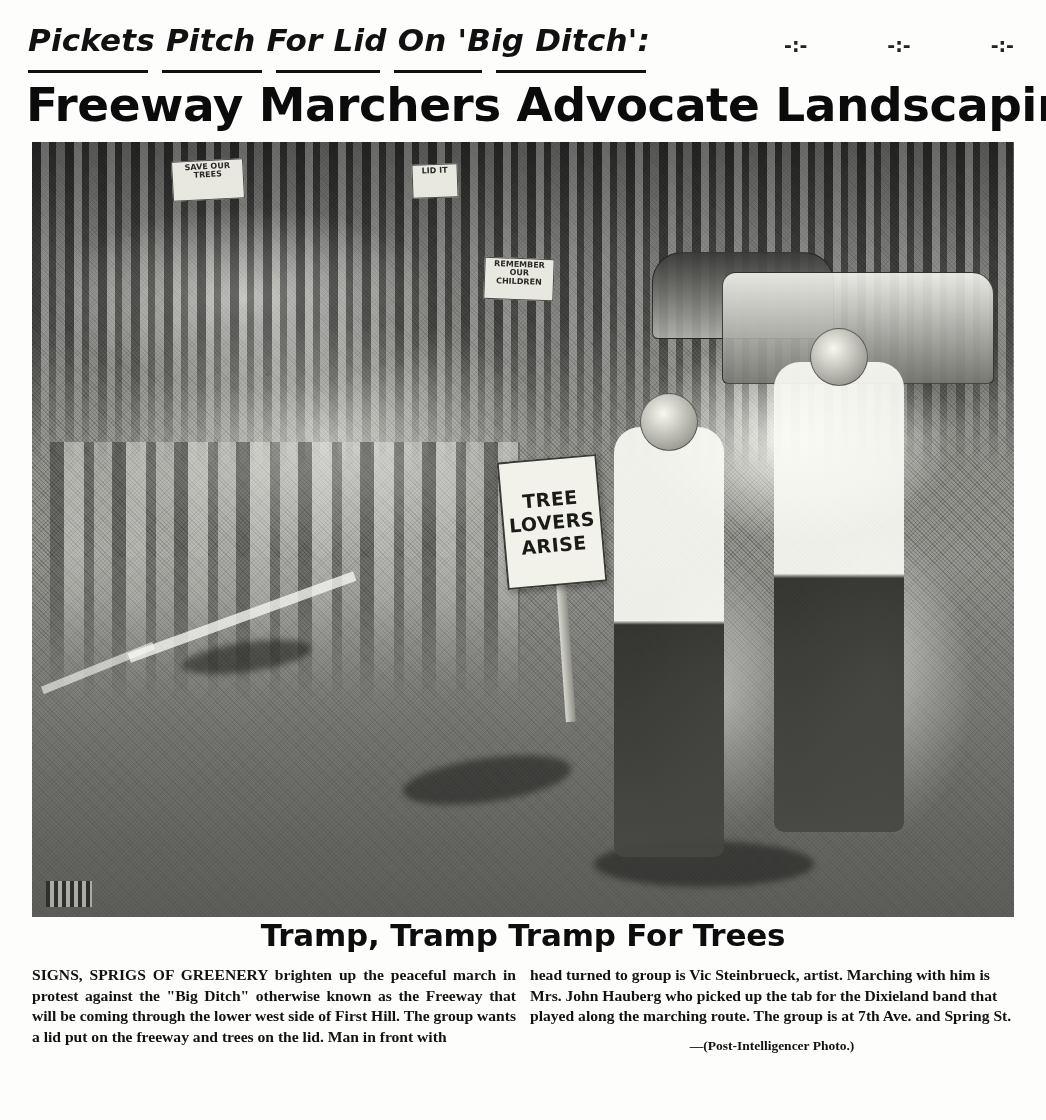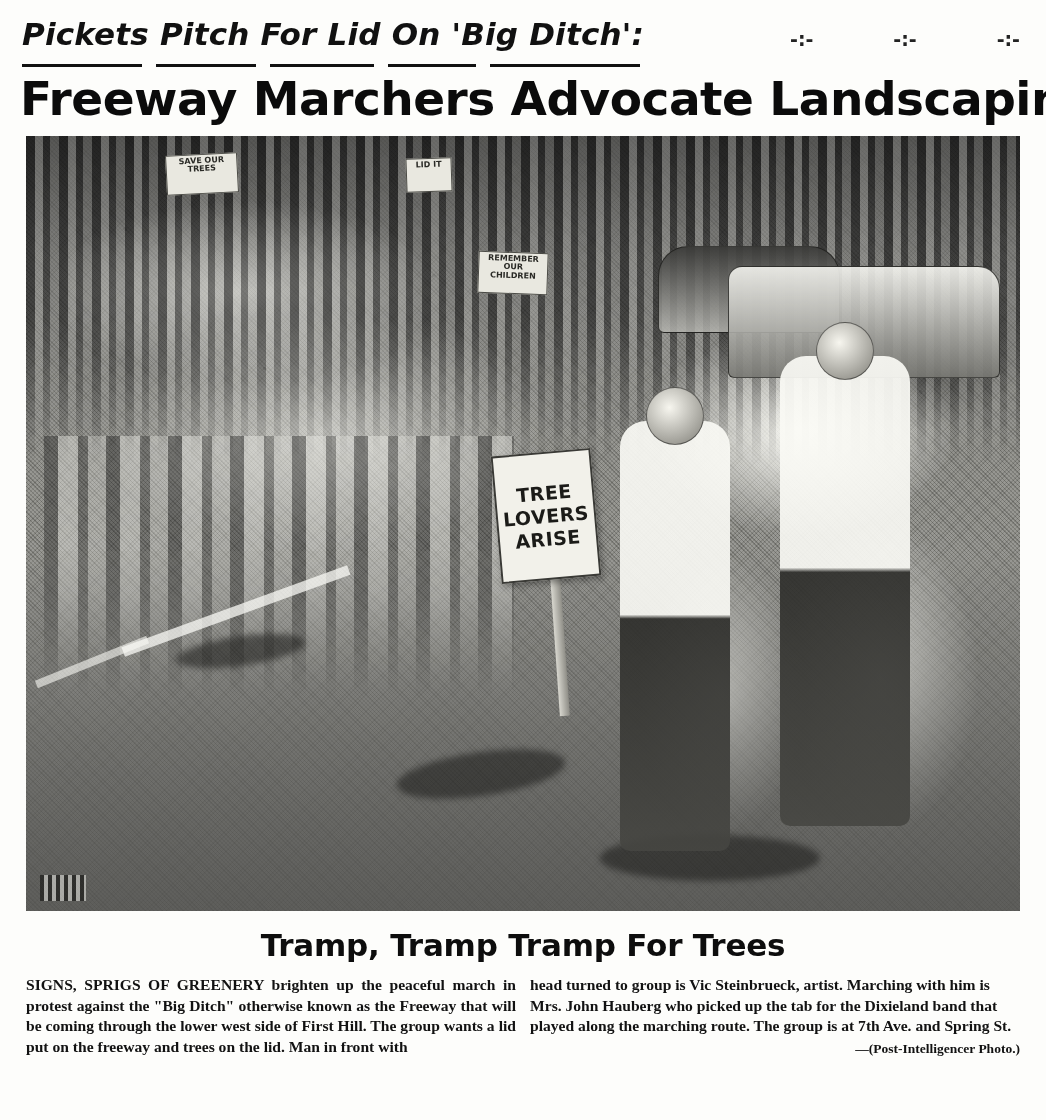--- a/index.html
+++ b/index.html
@@ -12,21 +12,21 @@
     height: 1120px;
     overflow: hidden;
     font-family: "Liberation Serif", serif;
     color: #000;
   }
   .page {
     position: relative;
     width: 1046px;
     height: 1120px;
     background: #fdfdfb;
-    padding: 4px;
+    padding: 10px;
     box-sizing: border-box;
   }
 
   
   .kicker-row {
     position: relative;
     height: 58px;
     padding: 12px 18px 0 18px;
     box-sizing: border-box;
   }
@@ -268,21 +268,20 @@
     opacity: .8;
   }
 
   
   .cap-head {
     text-align: center;
     font-family: "DejaVu Sans", sans-serif;
     font-weight: bold;
     font-size: 31px;
     letter-spacing: -0.2px;
-    margin-top: 16px;
     color: #0d0d0d;
   }
 
   
   .cap-body {
     display: flex;
     gap: 14px;
     margin: 12px 22px 0 22px;
   }
   .cap-col {
@@ -294,24 +293,24 @@
     color: #121212;
     text-align: justify;
   }
   .cap-col.right { text-align: left; }
   .lead {
     font-family: "Liberation Serif", serif;
     font-weight: bold;
   }
   .credit {
     display: block;
-    text-align: right;
+    text-align: center;
     font-size: 13.5px;
     font-weight: bold;
-    margin-top: 3px;
+    margin-top: 10px;
   }
 </style>
 </head>
 <body>
 
 <div class="page">
 
   <div class="kicker-row">
     <span class="kicker">Pickets Pitch For Lid On 'Big Ditch':</span>
     <div class="dingbats">

